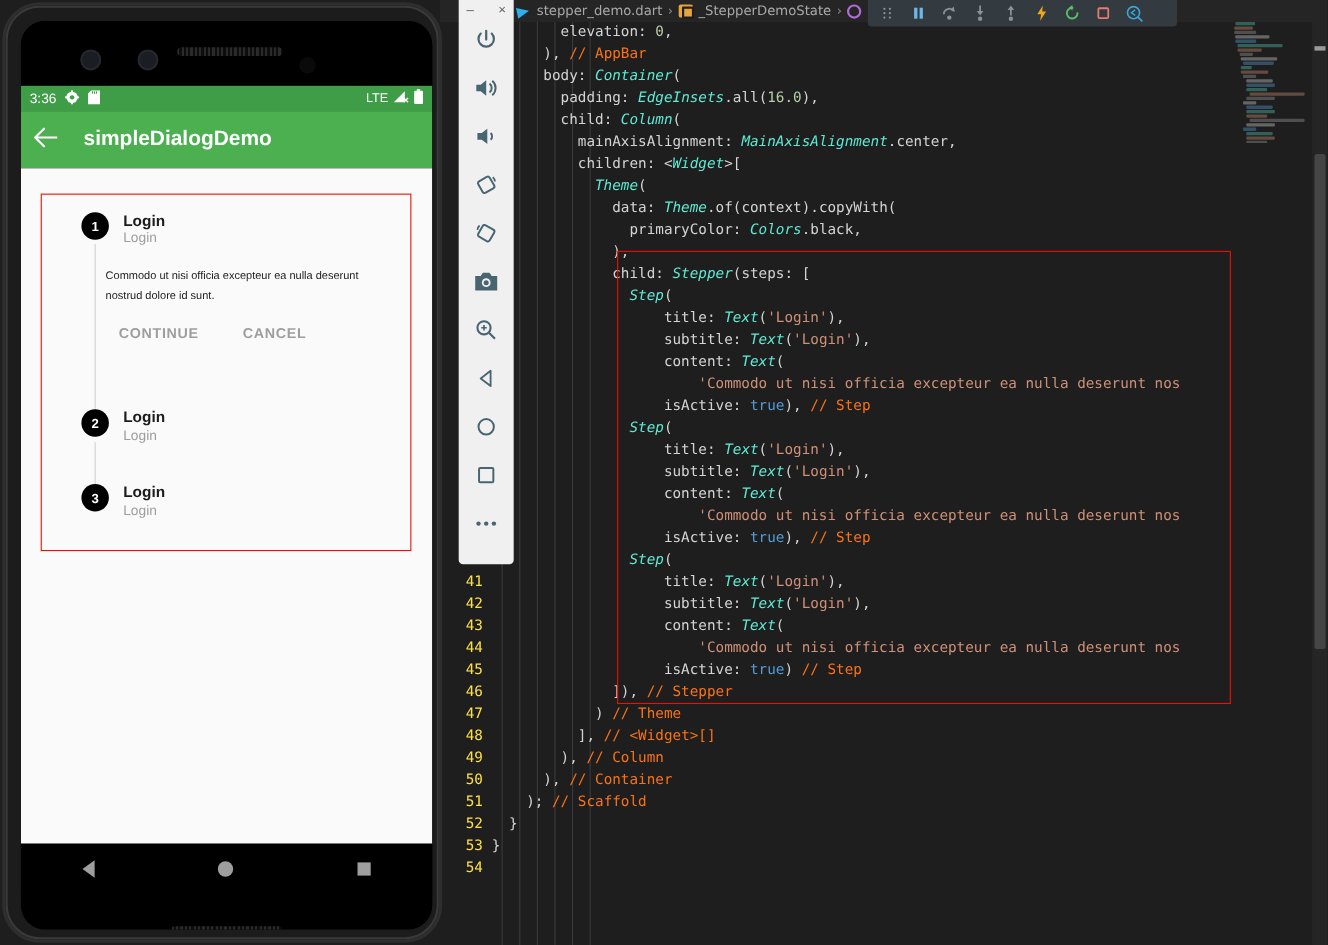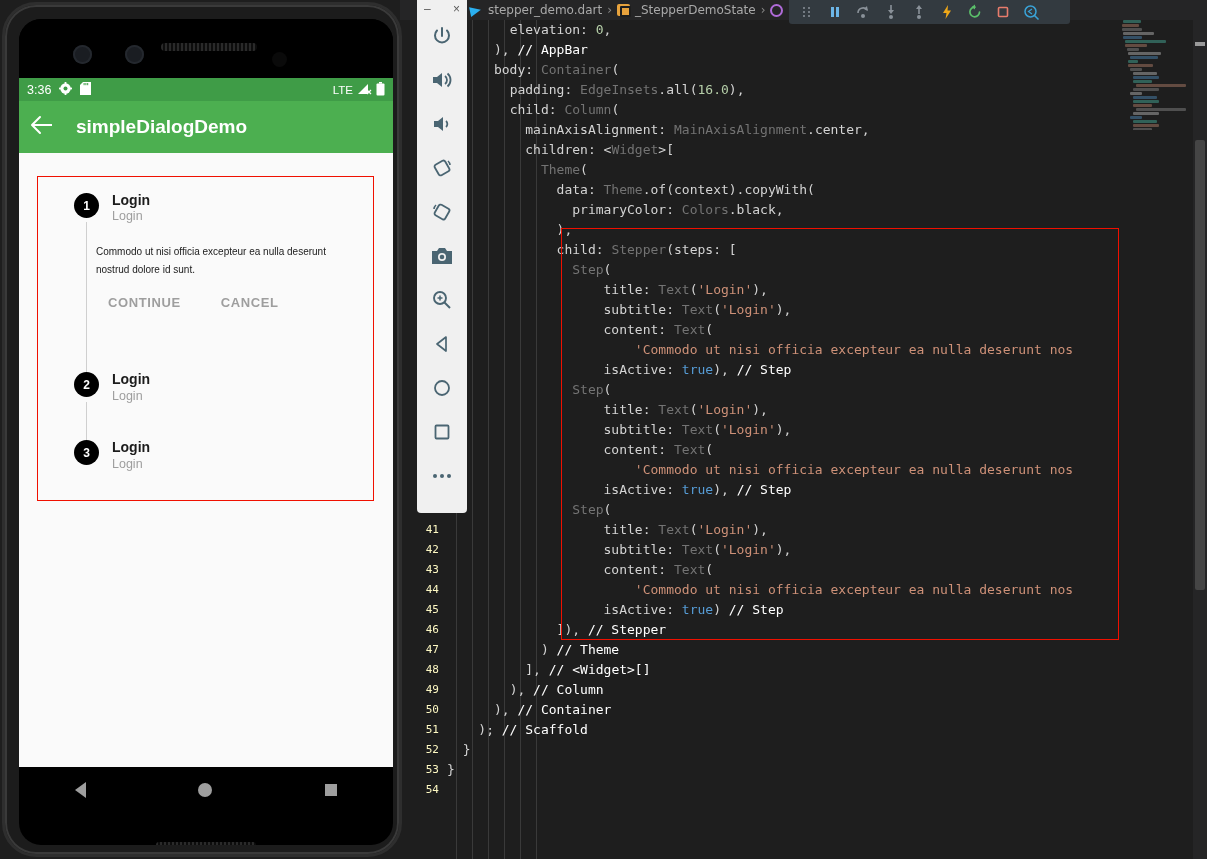--- a/index.html
+++ b/index.html
@@ -62,39 +62,39 @@
   .dots-handle { display:grid; grid-template-columns: 3px 3px; gap:2px; }
   .dots-handle i { width:2px;height:2px;background:#8a9199;border-radius:50%; display:block;}
 
   
   .editor {
     position: absolute; left: 400px; top: 20px; width: 807px; height: 839px;
     background: #1e1e1e; overflow: hidden;
   }
   .gutter {
     position: absolute; left: 0; top: 0; width: 47px; height: 100%;
-    color: #fef9c3; font-family: "DejaVu Sans Mono", monospace; font-size: 11px;
+    color: #fde047; font-family: "DejaVu Sans Mono", monospace; font-size: 13px;
     text-align: right;
   }
   .gutter .ln { height: 20px; line-height: 20px; padding-right: 8px; }
   .code {
     position: absolute; left: 47px; top: 0; width: 760px; height: 100%;
     font-family: "DejaVu Sans Mono", monospace; font-size: 13px;
     white-space: pre; color: #d4d4d4;
   }
   .code .ln-row { height: 20px; line-height: 20px; }
   .ind-guide {
     position: absolute; top: 0; width: 1px; height: 100%;
     background: #4a4a4a; opacity: .65;
   }
-  .t-type   { color: #737373; }
+  .t-type   { color: #5eead4; font-style: italic; }
   .t-str    { color: #ce9178; }
   .t-num    { color: #b5cea8; }
   .t-bool   { color: #569cd6; }
-  .t-com    { color: #ffffff; }
+  .t-com    { color: #f97316; }
   .t-plain  { color: #d4d4d4; }
 
   
   .red-box {
     position: absolute; left: 561px; top: 228px;
     width: 558px; height: 412px;
     border: 1.6px solid #f01000; pointer-events: none; z-index: 25;
   }
   .cn-note {
     position: absolute; left: 813px; top: 376px;

